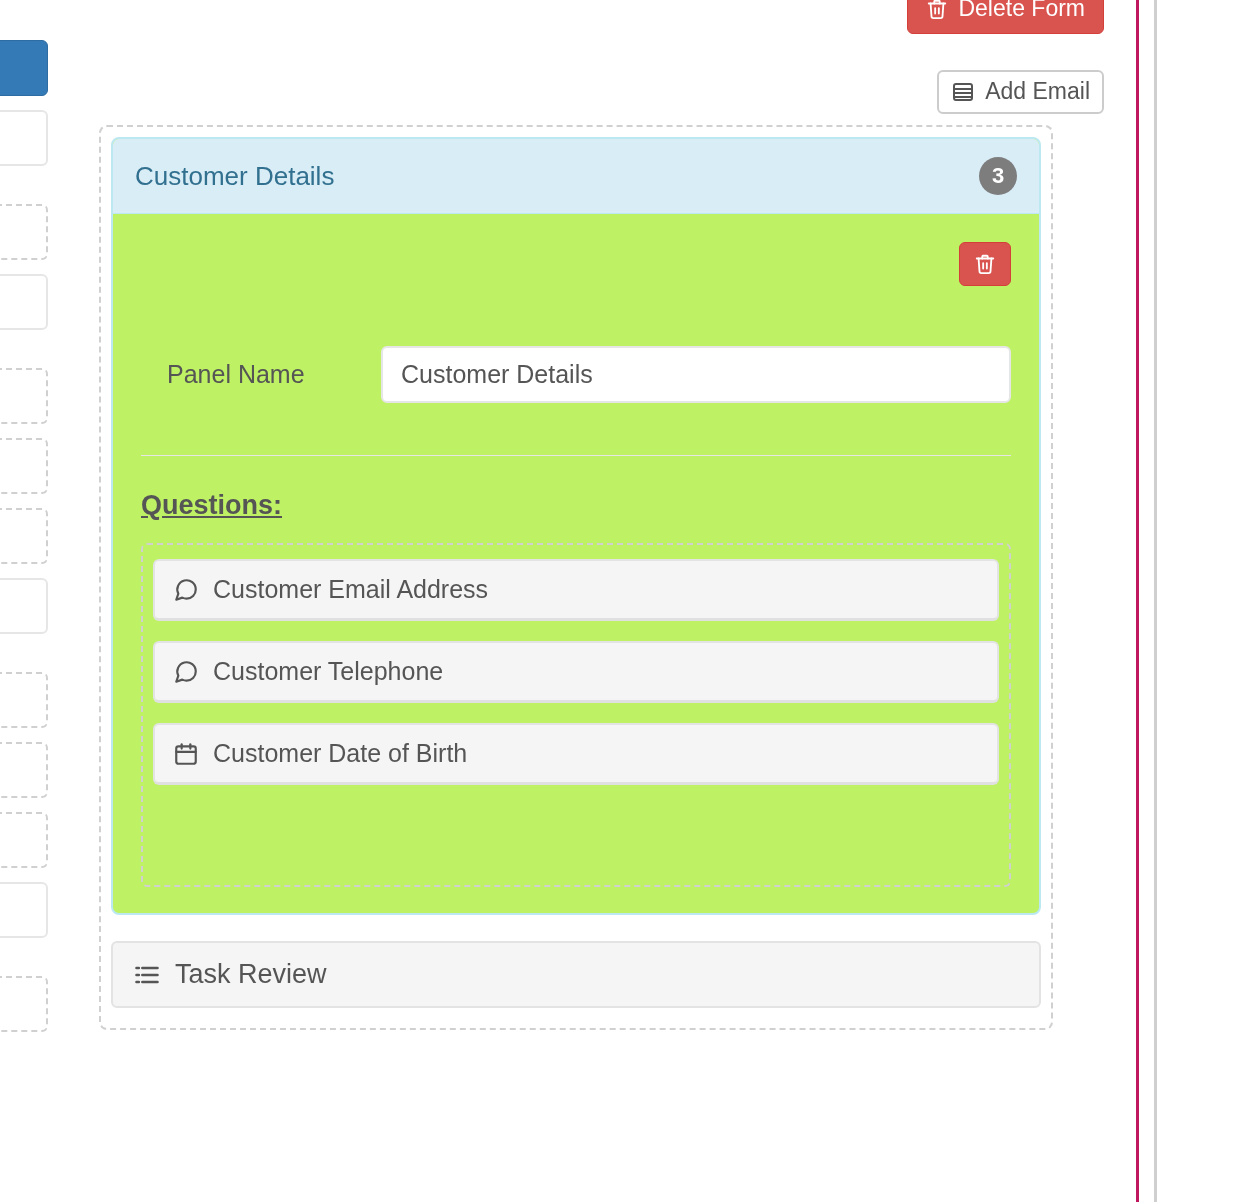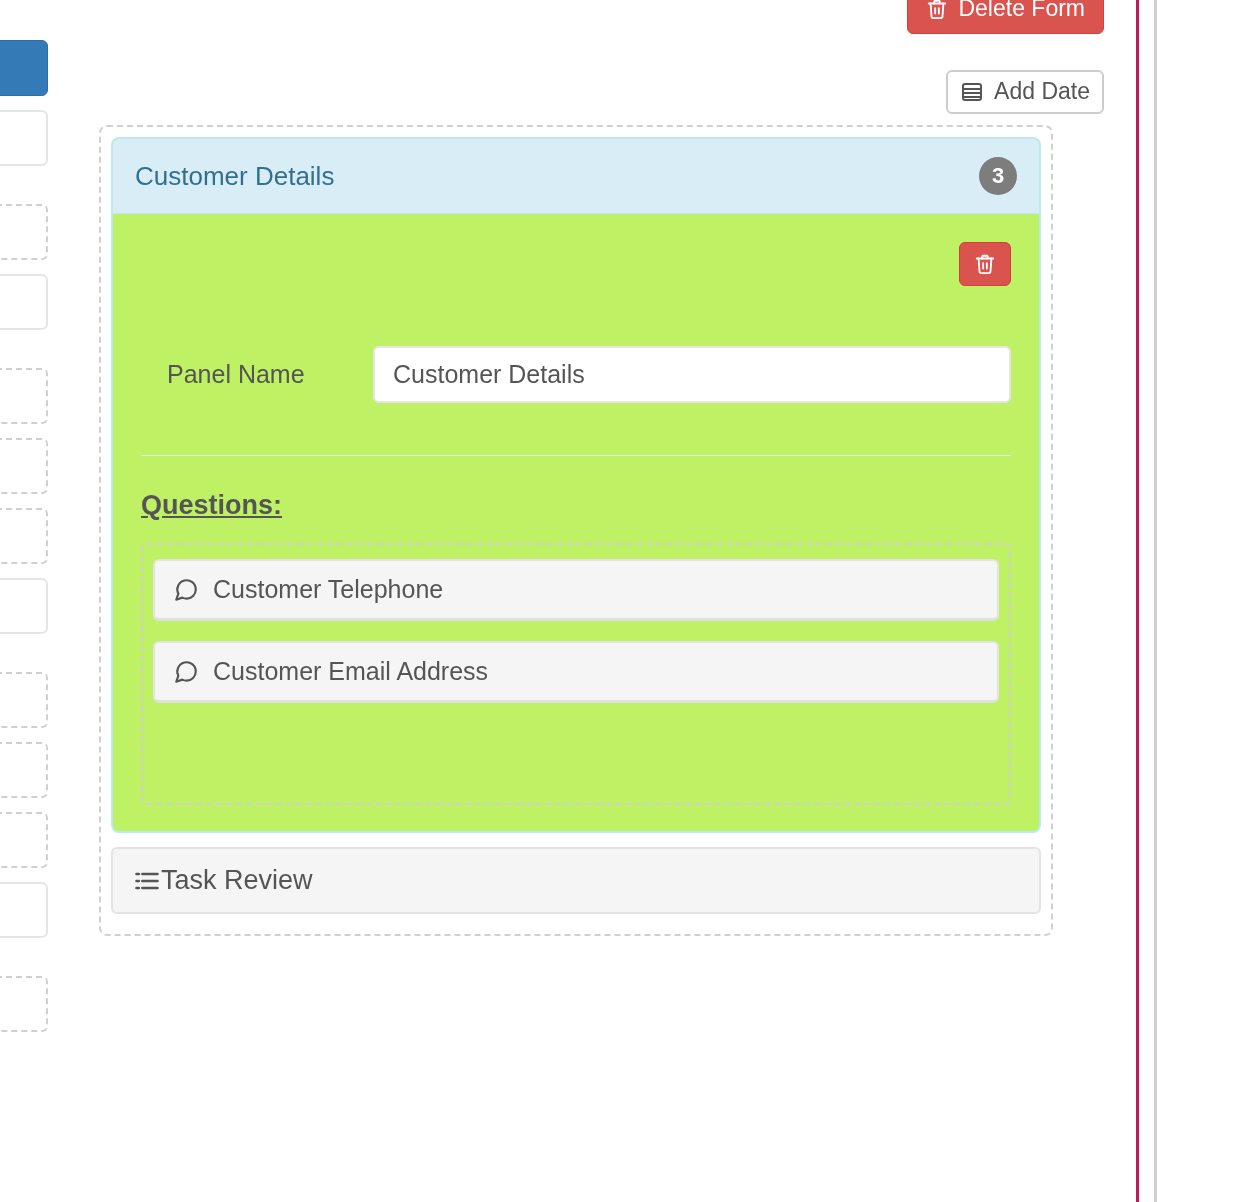--- a/index.html
+++ b/index.html
@@ -157,21 +157,21 @@
     padding: 10px 14px;
     cursor: pointer;
     display: inline-flex;
     align-items: center;
     justify-content: center;
   }
   .form-row {
     display: flex;
     align-items: center;
     margin-top: 60px;
-    gap: 22px;
+    gap: 30px;
   }
   .form-label {
     font-size: 25px;
     color: #555;
     width: 210px;
     text-align: left;
     padding-left: 26px;
   }
   .text-input {
     flex: 1;
@@ -216,27 +216,28 @@
     align-items: center;
     gap: 14px;
     font-size: 25px;
     color: #555;
     cursor: pointer;
   }
   .qitem:last-child { margin-bottom: 0; }
 
   
   .collapsed-panel {
-    margin-top: 14px;
+    margin-top: 26px;
     background: #f5f5f5;
     border: 2px solid #e3e3e3;
     border-radius: 6px;
     padding: 16px 20px;
     display: flex;
     align-items: center;
+    gap: 14px;
     font-size: 27px;
     color: #555;
     cursor: pointer;
   }
 
   
   .ic-22 { width: 22px; height: 22px; }
   .ic-24 { width: 24px; height: 24px; }
   .ic-26 { width: 26px; height: 26px; }
   .ic-28 { width: 28px; height: 28px; }
@@ -279,21 +280,21 @@
   </div>
 
   <div class="addpanelrow">
     <button class="btn btn-default">
       <svg class="ic-24" viewBox="0 0 24 24" fill="none" stroke="#555" stroke-width="2" stroke-linecap="round" stroke-linejoin="round">
         <rect x="3" y="4" width="18" height="16" rx="2"></rect>
         <line x1="3" y1="9" x2="21" y2="9"></line>
         <line x1="3" y1="13" x2="21" y2="13"></line>
         <line x1="3" y1="17" x2="21" y2="17"></line>
       </svg>
-      <span class="lbl">Add Date</span>
+      <span class="lbl">Add Email</span>
     </button>
   </div>
 
   <div class="editor">
 
     <div class="panel-active">
       <div class="panel-head">
         <span>Customer Details</span>
         <span class="headcount">3</span>
       </div>
@@ -316,27 +317,36 @@
 
         <hr class="divider">
 
         <div class="questions-title">Questions:</div>
 
         <div class="question-zone">
           <div class="qitem">
             <svg class="ic-26" viewBox="0 0 24 24" fill="none" stroke="#555" stroke-width="2" stroke-linecap="round" stroke-linejoin="round">
               <path d="M21 11.5a8.38 8.38 0 0 1-8.5 8.5 8.5 8.5 0 0 1-3.9-.95L3 21l1.95-5.6A8.5 8.5 0 1 1 21 11.5z"></path>
             </svg>
-            <span>Customer Telephone</span>
+            <span>Customer Email Address</span>
           </div>
           <div class="qitem">
             <svg class="ic-26" viewBox="0 0 24 24" fill="none" stroke="#555" stroke-width="2" stroke-linecap="round" stroke-linejoin="round">
               <path d="M21 11.5a8.38 8.38 0 0 1-8.5 8.5 8.5 8.5 0 0 1-3.9-.95L3 21l1.95-5.6A8.5 8.5 0 1 1 21 11.5z"></path>
             </svg>
-            <span>Customer Email Address</span>
+            <span>Customer Telephone</span>
+          </div>
+          <div class="qitem">
+            <svg class="ic-26" viewBox="0 0 24 24" fill="none" stroke="#555" stroke-width="2" stroke-linecap="round" stroke-linejoin="round">
+              <rect x="3" y="5" width="18" height="16" rx="2"></rect>
+              <line x1="16" y1="3" x2="16" y2="7"></line>
+              <line x1="8" y1="3" x2="8" y2="7"></line>
+              <line x1="3" y1="10" x2="21" y2="10"></line>
+            </svg>
+            <span>Customer Date of Birth</span>
           </div>
         </div>
       </div>
     </div>
 
     <div class="collapsed-panel">
       <svg class="ic-28" viewBox="0 0 24 24" fill="none" stroke="#555" stroke-width="2.2" stroke-linecap="round" stroke-linejoin="round">
         <line x1="8" y1="6" x2="21" y2="6"></line>
         <line x1="8" y1="12" x2="21" y2="12"></line>
         <line x1="8" y1="18" x2="21" y2="18"></line>

